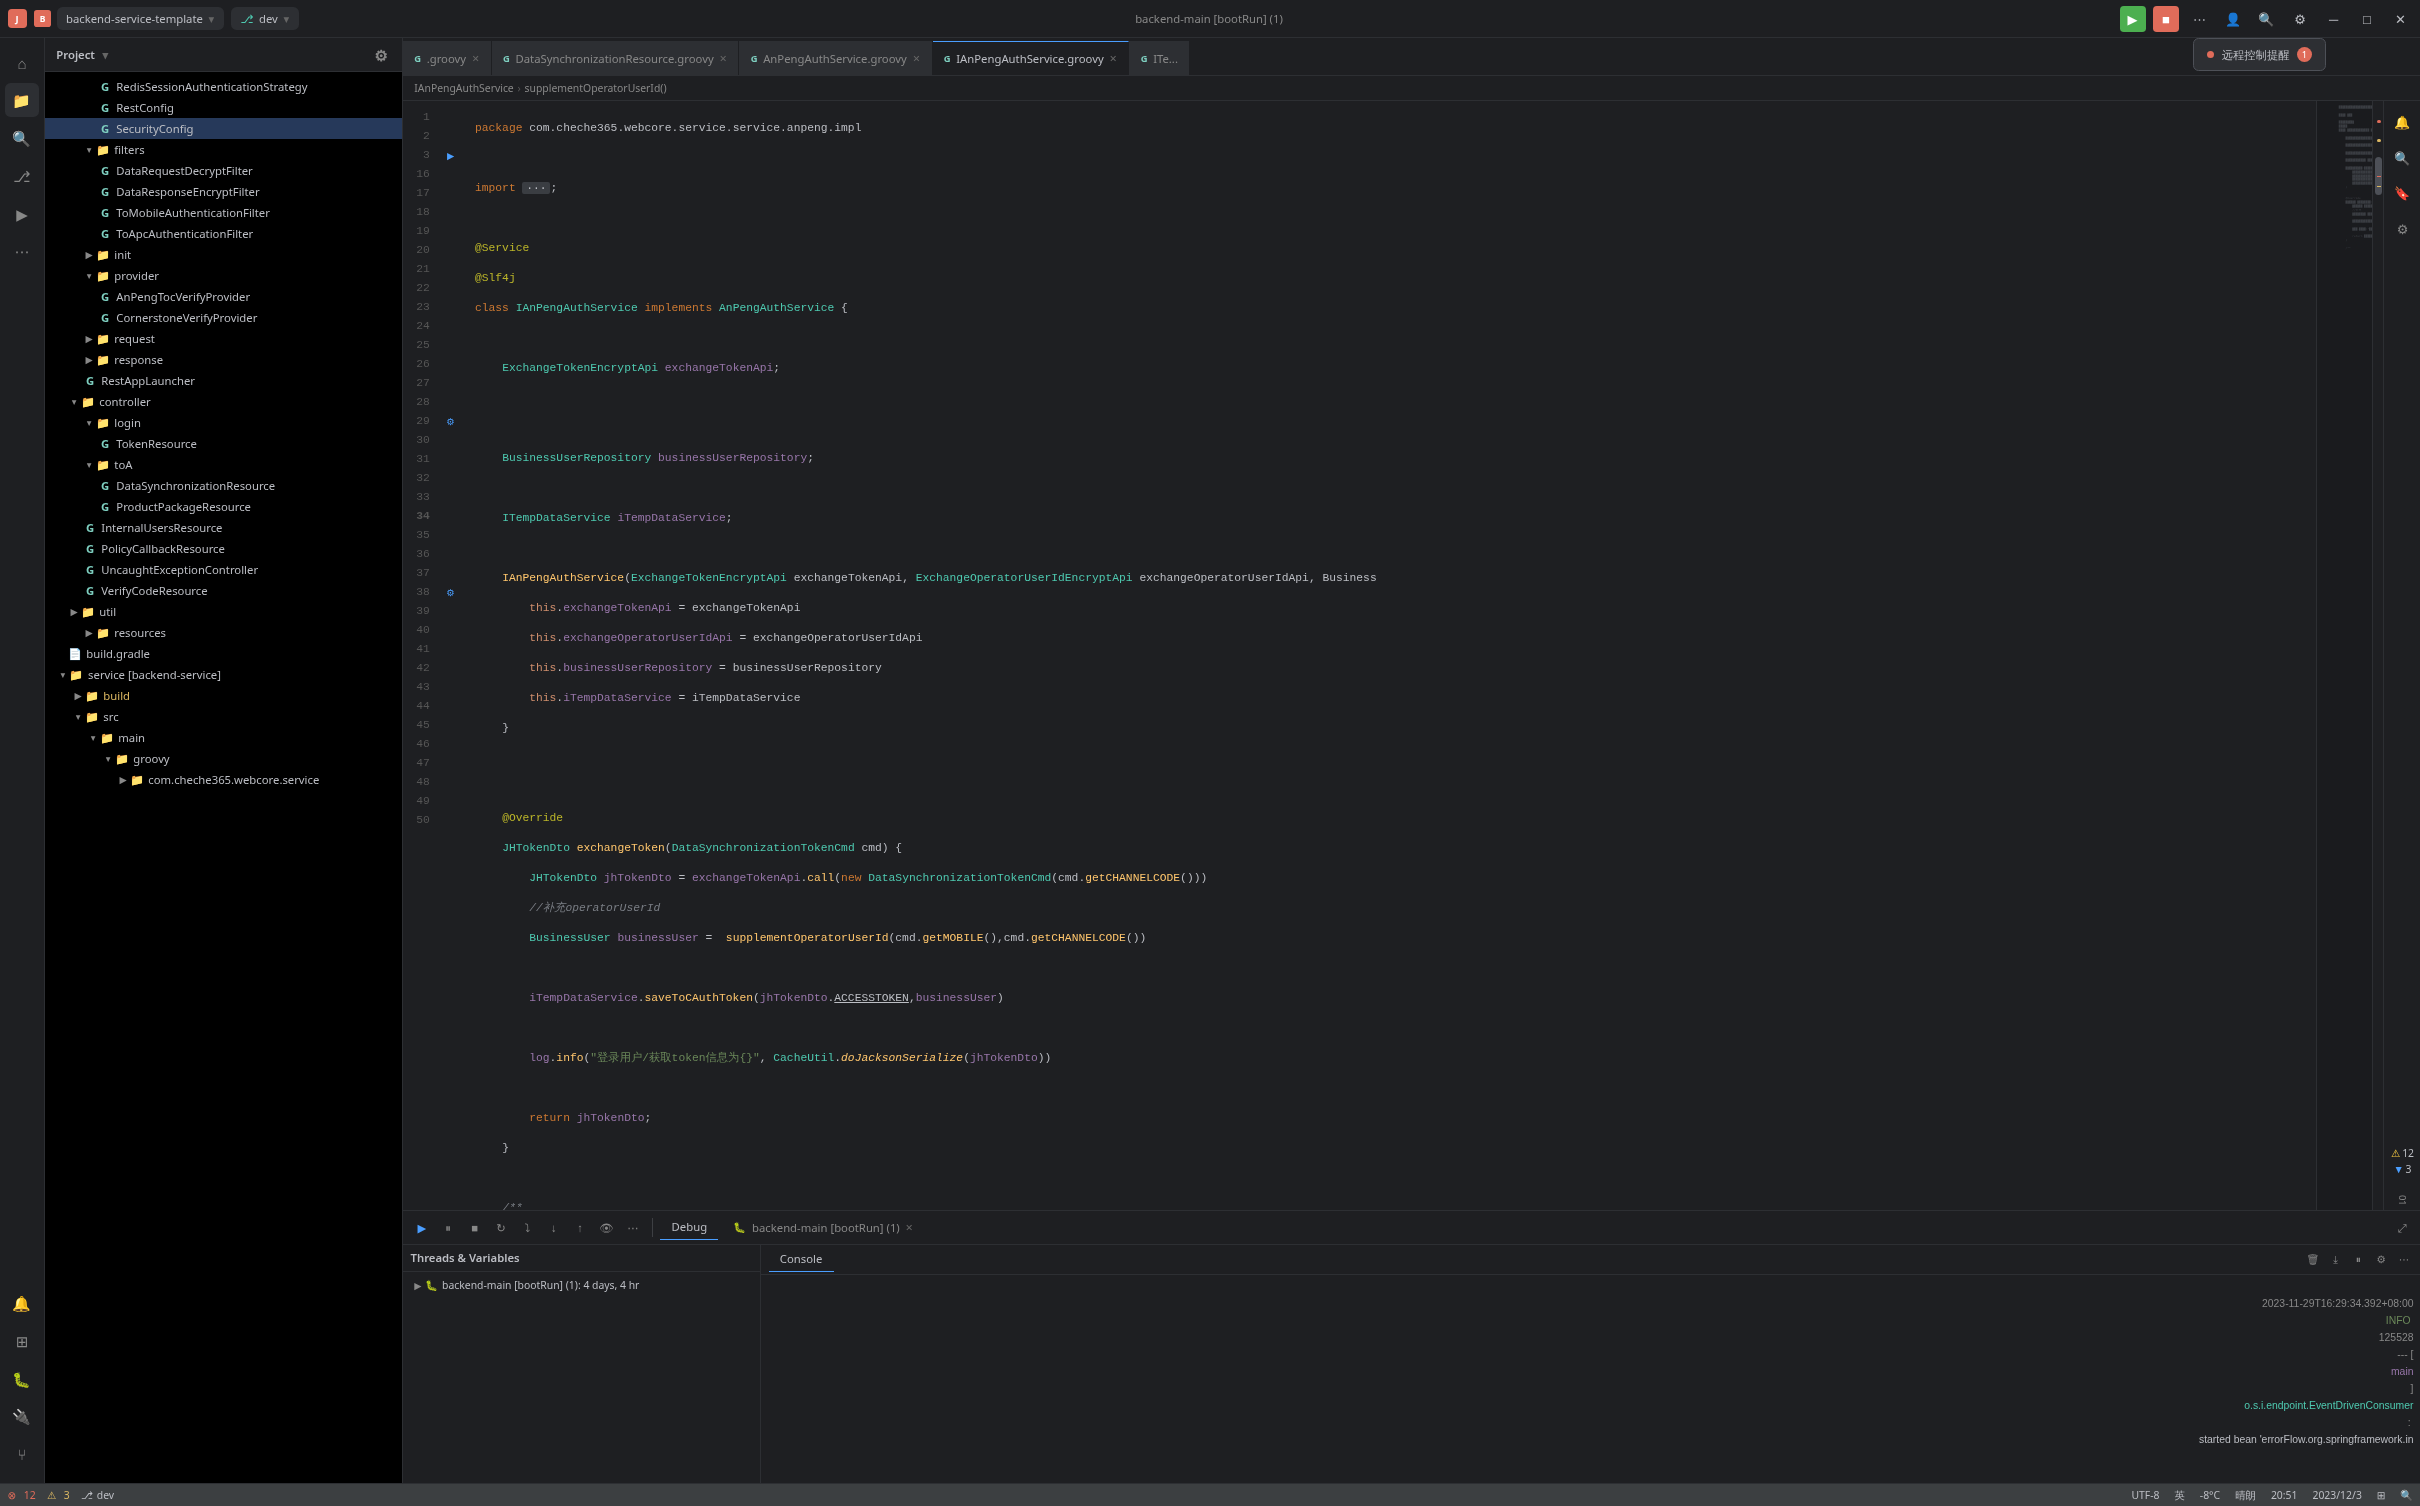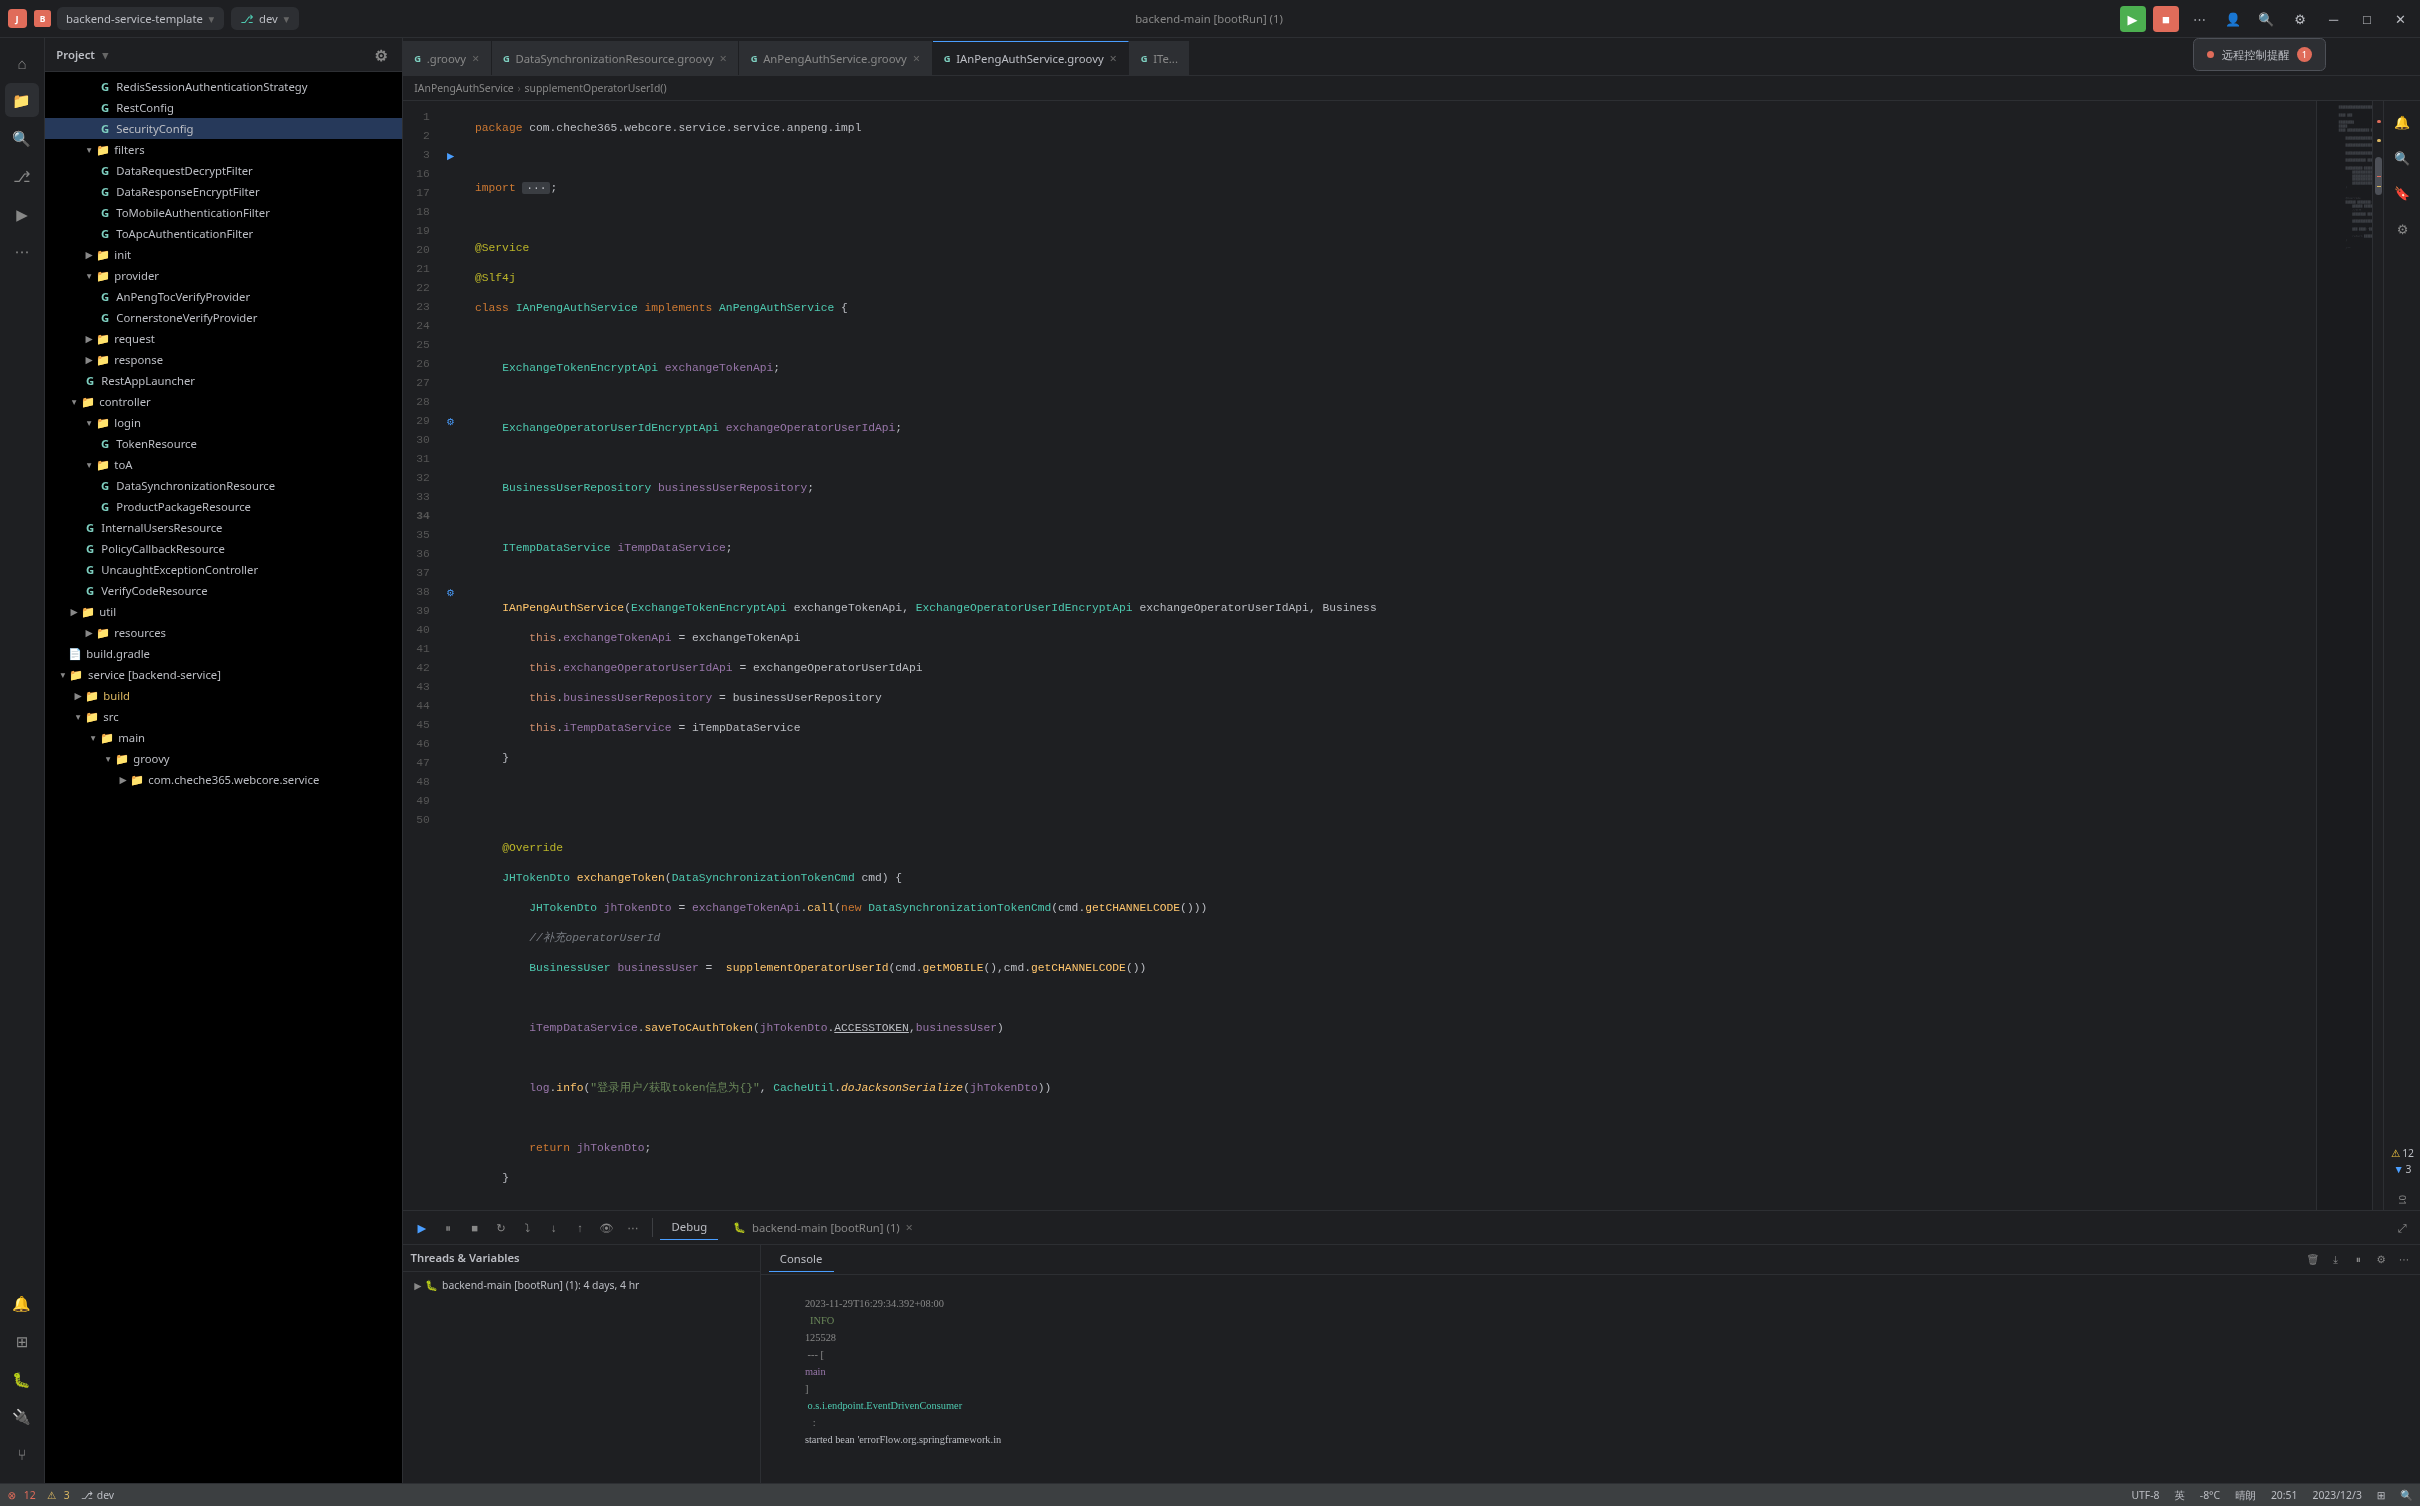--- a/index.html
+++ b/index.html
@@ -251,23 +251,24 @@
     .debug-tree-item {
       display: flex; align-items: center;
       padding: 2.8px 11.3px;
       cursor: pointer;
       font-size: 11.3px;
     }
     .console-content {
       flex: 1;
       overflow-y: auto;
       padding: 3.8px 7.5px;
-      font-family: Liberation Serif, serif;
+      font-family: Liberation Sans, sans-serif;
       font-size: 10.4px;
       color: #bcbec4;
+      text-align: right;
     }
     .console-content::-webkit-scrollbar { width: 3.8px; }
     .console-content::-webkit-scrollbar-thumb { background: #3d3f43; border-radius: 1.9px; }
     .log-line { line-height: 17px; white-space: pre-wrap; word-break: break-all; }
     .log-info { color: #6a8759; }
     .log-time { color: #888; }
     .log-thread { color: #9876aa; }
     .log-class { color: #4ec9b0; }
     .log-msg { color: #bcbec4; }
     
@@ -753,21 +754,20 @@
           <div class="code-line"><span class="kw">package</span> <span class="param">com.cheche365.webcore.service.service.anpeng.impl</span></div>
           <div class="code-line"></div>
           <div class="code-line"><span class="kw">import</span> <span style="background:#3a3d42;padding:0 3.8px;border-radius:1.9px;color:#bcbec4;">···</span><span class="param">;</span></div>
           <div class="code-line"></div>
           <div class="code-line"><span class="anno">@Service</span></div>
           <div class="code-line"><span class="anno">@Slf4j</span></div>
           <div class="code-line"><span class="kw">class</span> <span class="type">IAnPengAuthService</span> <span class="kw">implements</span> <span class="type">AnPengAuthService</span> <span class="bracket">{</span></div>
           <div class="code-line"></div>
           <div class="code-line">    <span class="type">ExchangeTokenEncryptApi</span> <span class="var">exchangeTokenApi</span><span class="param">;</span></div>
           <div class="code-line"></div>
-          <div class="code-line">    <span class="type">ExchangeOperatorUserIdEncryptApi</span> <span class="var">exchangeOperatorUserIdApi</span><span class="param">;</span></div>
           <div class="code-line"></div>
           <div class="code-line">    <span class="type">BusinessUserRepository</span> <span class="var">businessUserRepository</span><span class="param">;</span></div>
           <div class="code-line"></div>
           <div class="code-line">    <span class="type">ITempDataService</span> <span class="var">iTempDataService</span><span class="param">;</span></div>
           <div class="code-line"></div>
           <div class="code-line">    <span class="fn">IAnPengAuthService</span><span class="bracket">(</span><span class="type">ExchangeTokenEncryptApi</span> <span class="param">exchangeTokenApi</span><span class="param">,</span> <span class="type">ExchangeOperatorUserIdEncryptApi</span> <span class="param">exchangeOperatorUserIdApi</span><span class="param">, Business</span></div>
           <div class="code-line">        <span class="kw2">this</span><span class="param">.</span><span class="var">exchangeTokenApi</span> <span class="op">=</span> <span class="param">exchangeTokenApi</span></div>
           <div class="code-line">        <span class="kw2">this</span><span class="param">.</span><span class="var">exchangeOperatorUserIdApi</span> <span class="op">=</span> <span class="param">exchangeOperatorUserIdApi</span></div>
           <div class="code-line">        <span class="kw2">this</span><span class="param">.</span><span class="var">businessUserRepository</span> <span class="op">=</span> <span class="param">businessUserRepository</span></div>
           <div class="code-line">        <span class="kw2">this</span><span class="param">.</span><span class="var">iTempDataService</span> <span class="op">=</span> <span class="param">iTempDataService</span></div>

